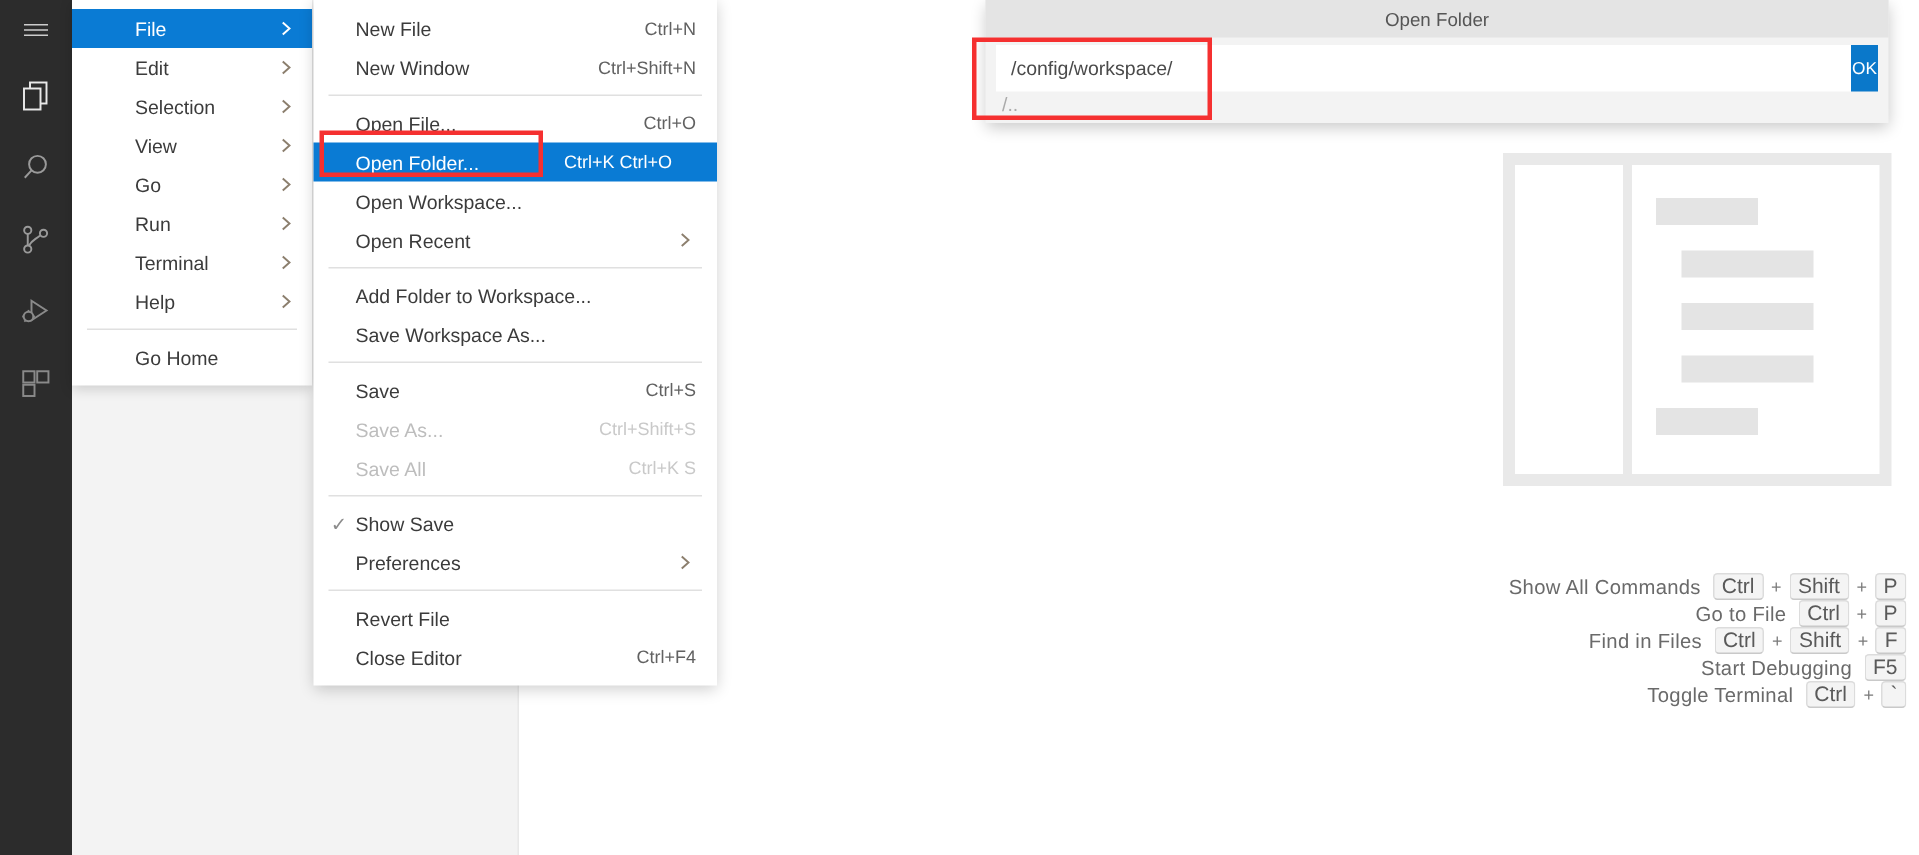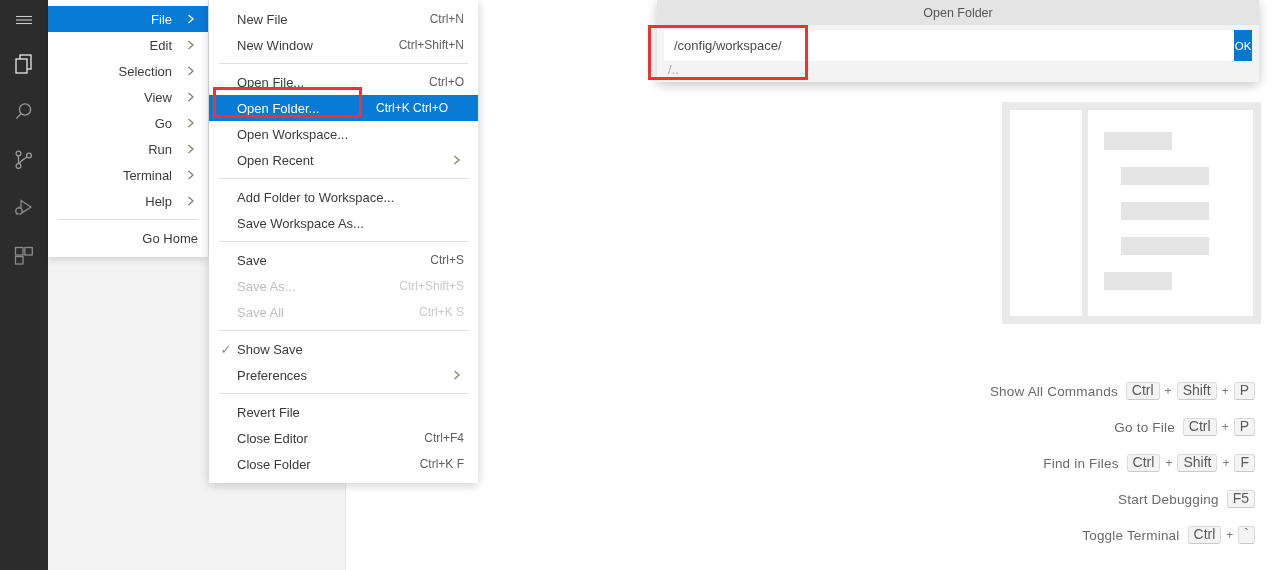--- a/index.html
+++ b/index.html
@@ -54,21 +54,21 @@
   .menu-row {
     position: relative;
     display: flex; align-items: center;
     height: 26px;
     padding: 0 10px 0 0;
     font-size: 13px;
     color: #3b3b3b;
     white-space: nowrap;
     cursor: default;
   }
-  .menu-root .menu-row { padding-left: 42px; text-align: right; }
+  .menu-root .menu-row { padding-left: 42px; }
   .menu-row.selected { background: #0a7bd4; color: #ffffff; }
   .menu-row.disabled { color: #bdbdbd; }
   .menu-label { flex: 1; overflow: hidden; }
   .menu-keybind {
     font-size: 12px; color: #616161;
     margin-left: 24px;
   }
   .menu-row.selected .menu-keybind { color: #ffffff; }
   .menu-row.disabled .menu-keybind { color: #c9c9c9; }
   .submenu-arrow {
@@ -175,23 +175,23 @@
     position: relative;
   }
   .skel-bar {
     position: absolute;
     background: #e4e4e4;
     height: 18px;
   }
 
   
   .shortcuts {
-    position: absolute; right: 24px; top: 382px;
+    position: absolute; right: 8px; top: 382px;
     z-index: 10;
-    display: flex; flex-direction: column; gap: 18px;
+    display: flex; flex-direction: column; 
   }
   .sc-row {
     display: flex; align-items: center; justify-content: flex-end;
     gap: 8px;
   }
   .sc-label {
     font-size: 13.5px; color: #6a6a6a;
     letter-spacing: 0.2px;
   }
   .sc-keys { display: flex; align-items: center; gap: 5px; }
@@ -475,24 +475,20 @@
         </span>
       </div>
       <div class="menu-sep"></div>
       <div class="menu-row">
         <span class="menu-label">Revert File</span>
       </div>
       <div class="menu-row">
         <span class="menu-label">Close Editor</span>
         <span class="menu-keybind">Ctrl+F4</span>
       </div>
-      <div class="menu-row">
-        <span class="menu-label">Close Folder</span>
-        <span class="menu-keybind">Ctrl+K F</span>
-      </div>
     </div>
 
   <div class="dialog">
     <div class="dialog-title">Open Folder</div>
     <div class="dialog-inputrow">
       <input class="dialog-input" type="text" value="/config/workspace/" style="">
       <button class="dialog-ok">OK</button>
     </div>
     <div class="dialog-body">
       <div class="dialog-ghostrow">/..</div>

